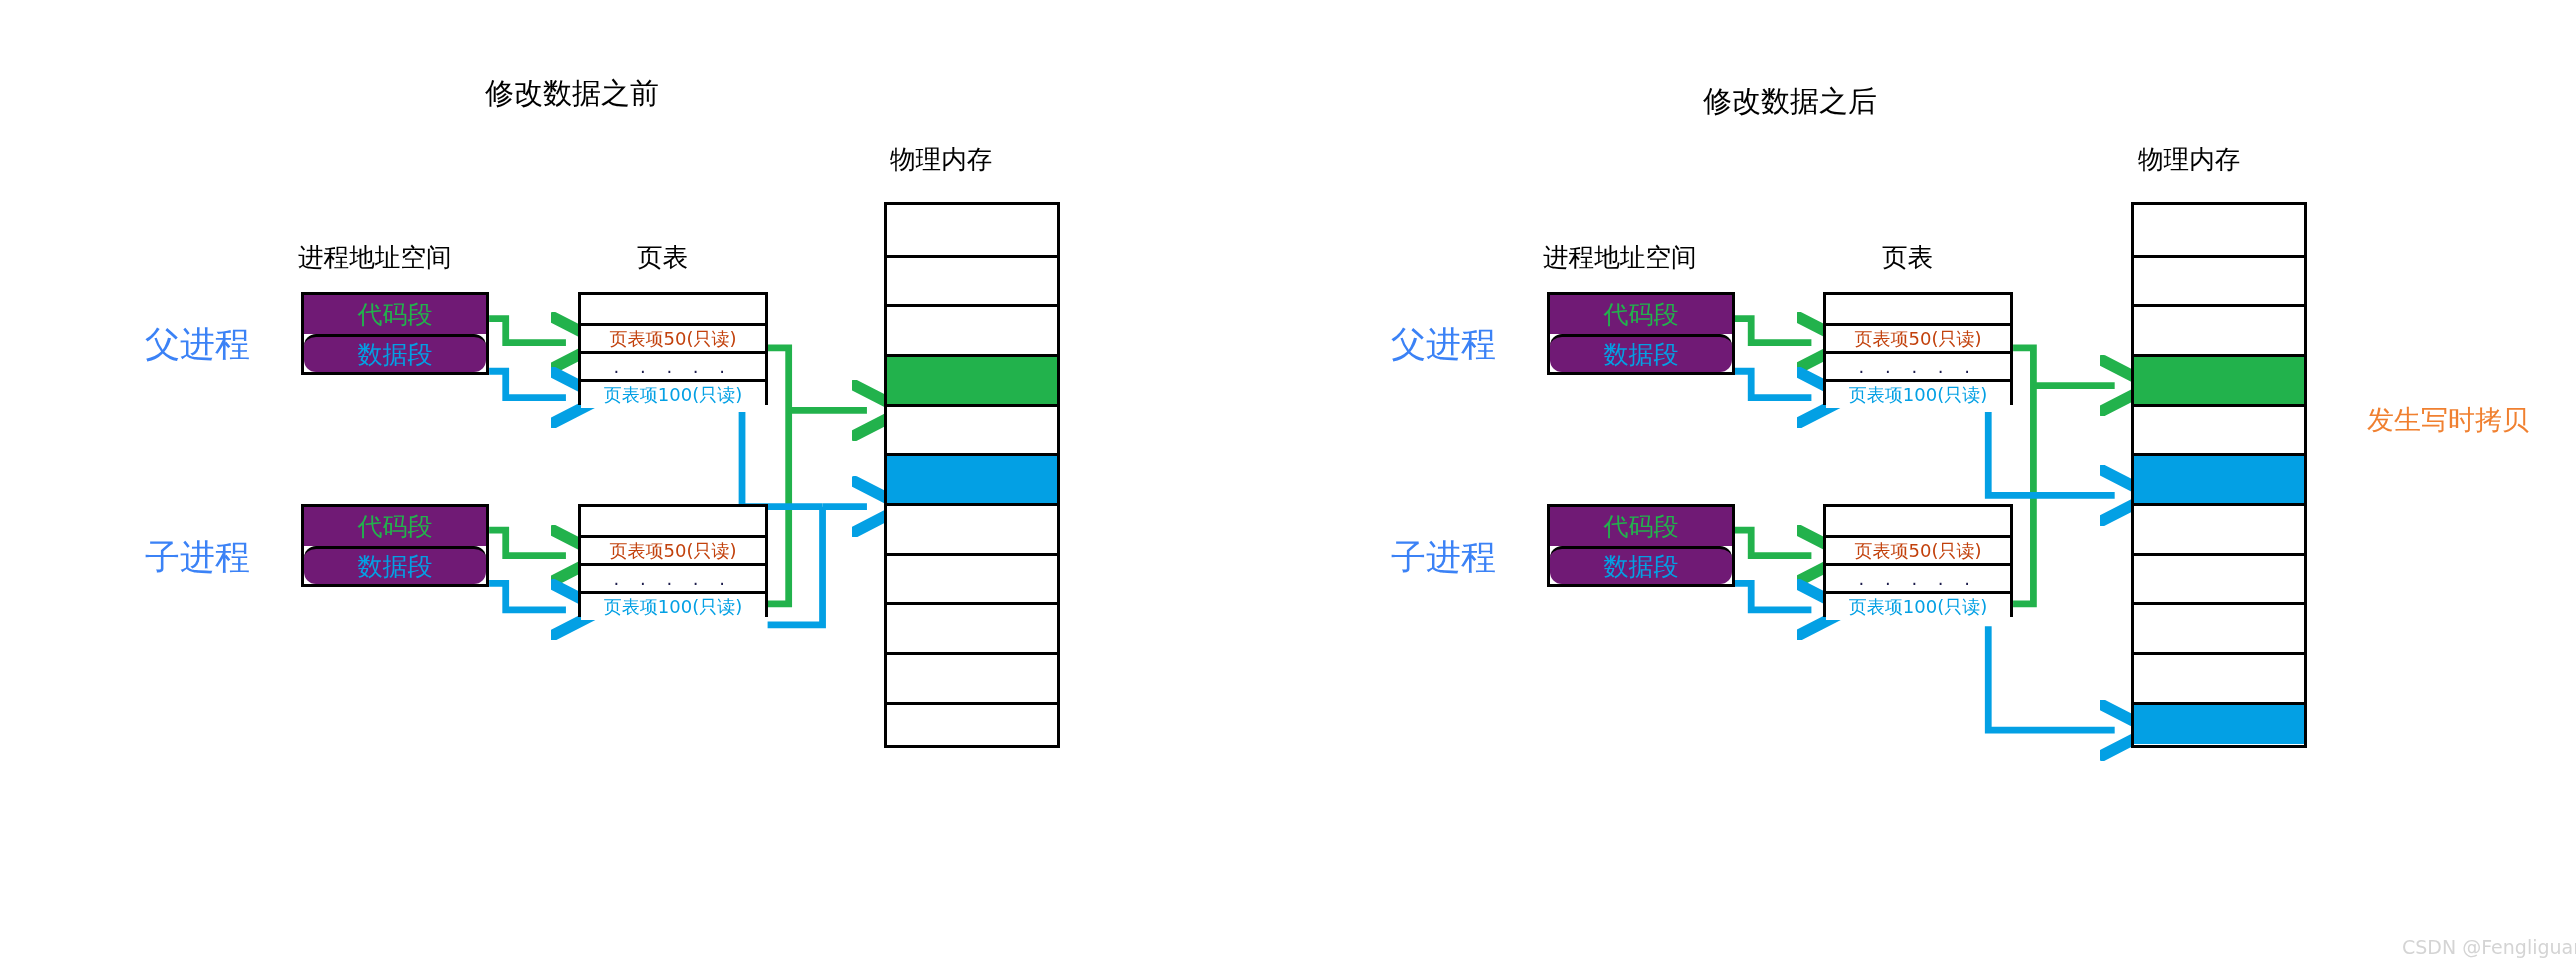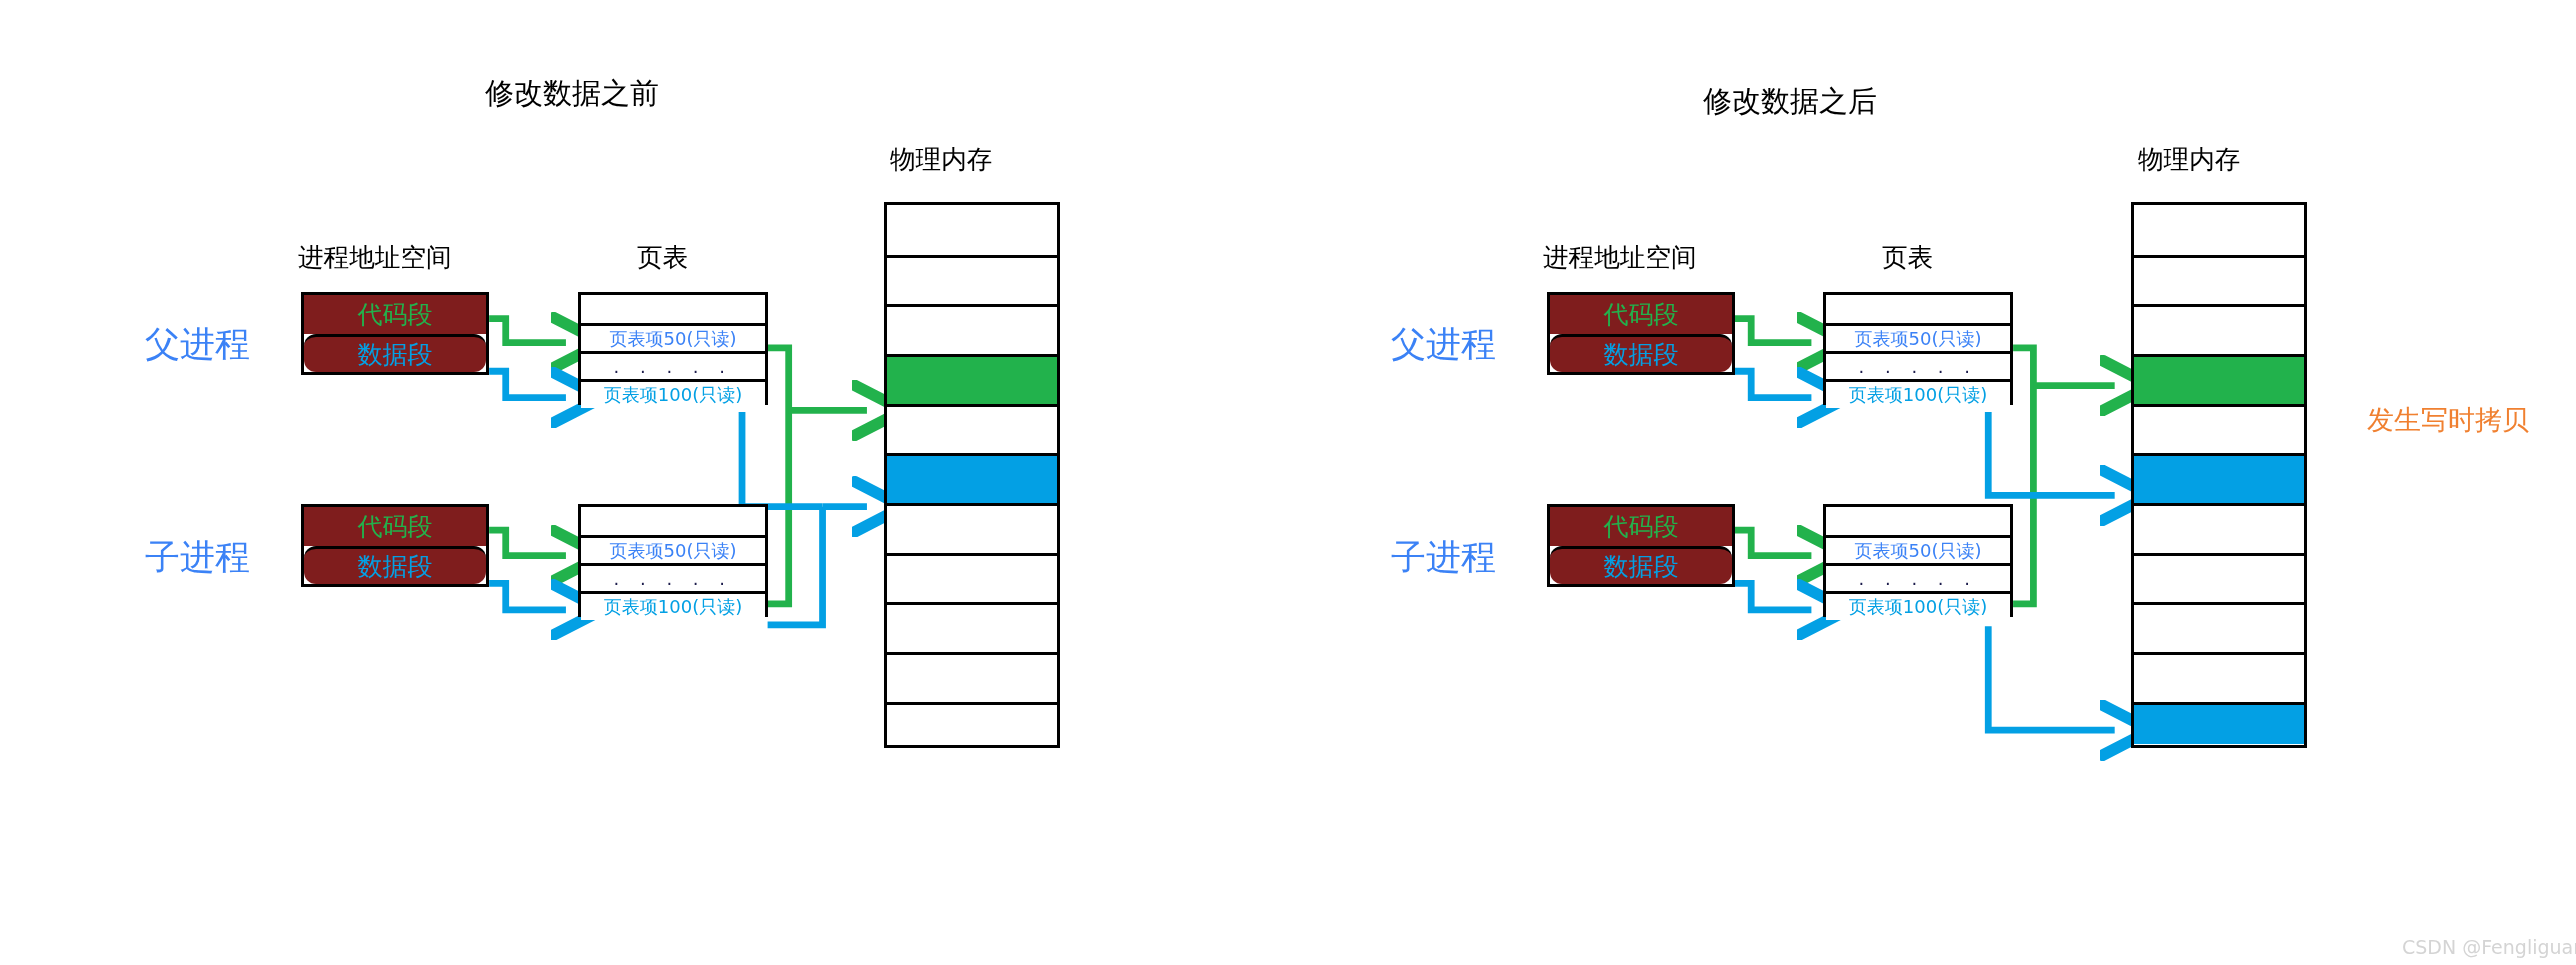--- a/index.html
+++ b/index.html
@@ -61,39 +61,39 @@
     border: 3.8px solid #000;
     background: #fff;
   }
   .seg-row {
     position: absolute;
     box-sizing: border-box;
     display: flex;
     align-items: center;
     justify-content: center;
     font-size: 25px;
-    background: #7f1d1d;
+    background: #701a75;
   }
   .seg-row.divider {
     border-top: 3.8px solid #000;
   }
   .code-seg { color: #22b24c; }
   .data-seg { color: #03a0e4; border-radius: 12px; }
 
   .pt-row {
     position: absolute;
     box-sizing: border-box;
     display: flex;
     align-items: center;
     justify-content: center;
     font-size: 18px;
     background: #fff;
   }
   .pt-row.divider { border-top: 3.8px solid #000; }
-  .pt-green { color: #3b82f6; }
+  .pt-green { color: #c2410c; }
   .pt-blue { color: #03a0e4; }
   .pt-dots {
     letter-spacing: 7.5px;
     font-size: 18px;
     color: #1c1c4c;
   }
 
   .mem-cell {
     position: absolute;
     box-sizing: border-box;

